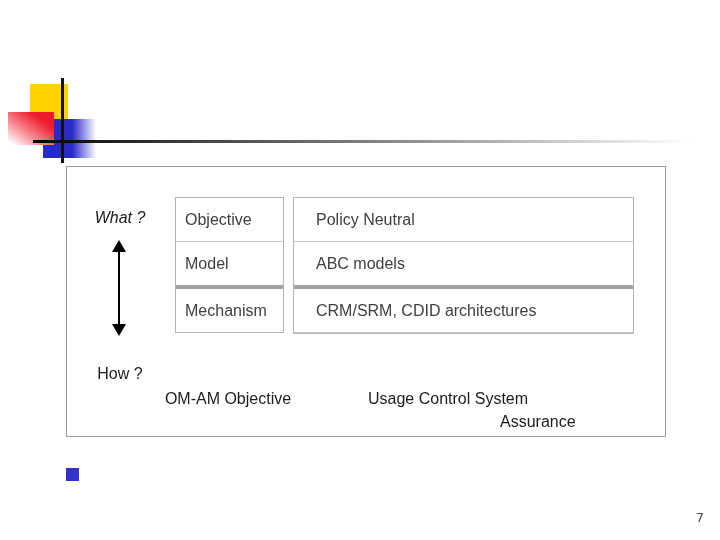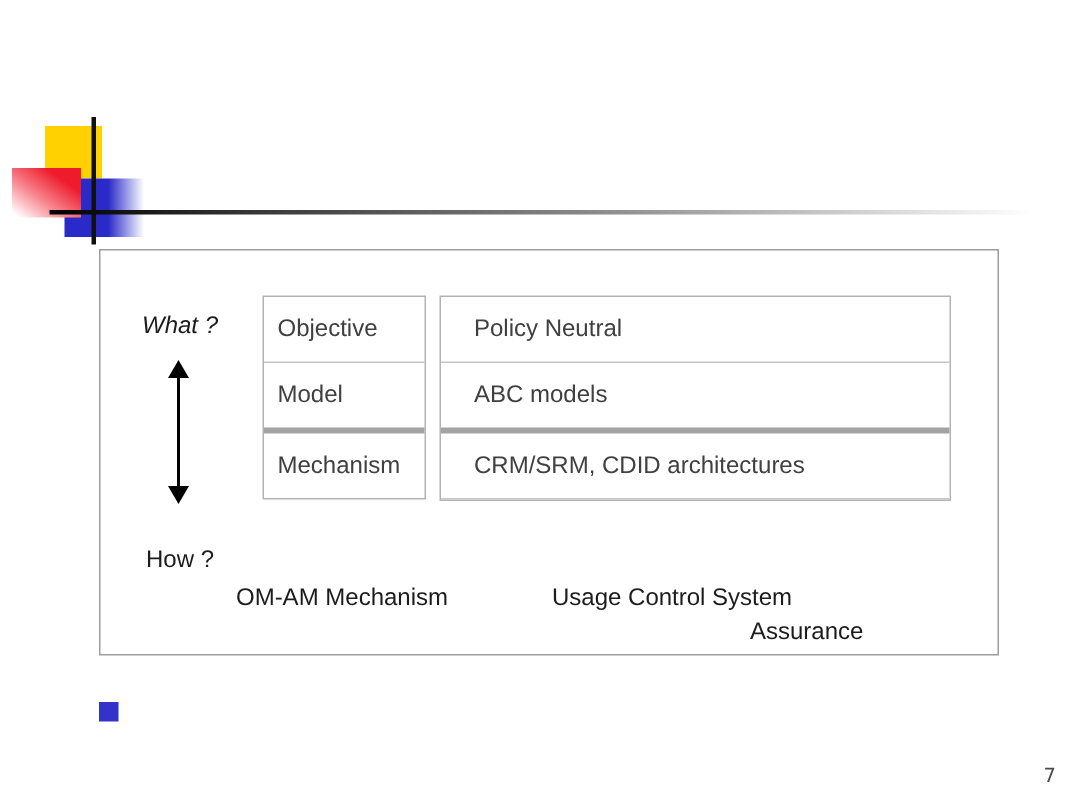--- a/index.html
+++ b/index.html
@@ -79,21 +79,21 @@
     <div class="cell thick">Model</div>
     <div class="cell last">Mechanism</div>
   </div>
 
   <div class="col col-ucon">
     <div class="cell">Policy Neutral</div>
     <div class="cell thick">ABC models</div>
     <div class="cell">CRM/SRM, CDID architectures</div>
   </div>
 
-  <div class="bottom-label framework-label">OM-AM Mechanism</div>
+  <div class="bottom-label framework-label">OM-AM Objective</div>
   <div class="bottom-label usage-label">Usage Control System</div>
   <div class="bottom-label assurance-label">Assurance</div>
 
   <div class="bullet-marker"></div>
 
   <div class="page-number">7</div>
 
 </div>
 
 </body></html>

